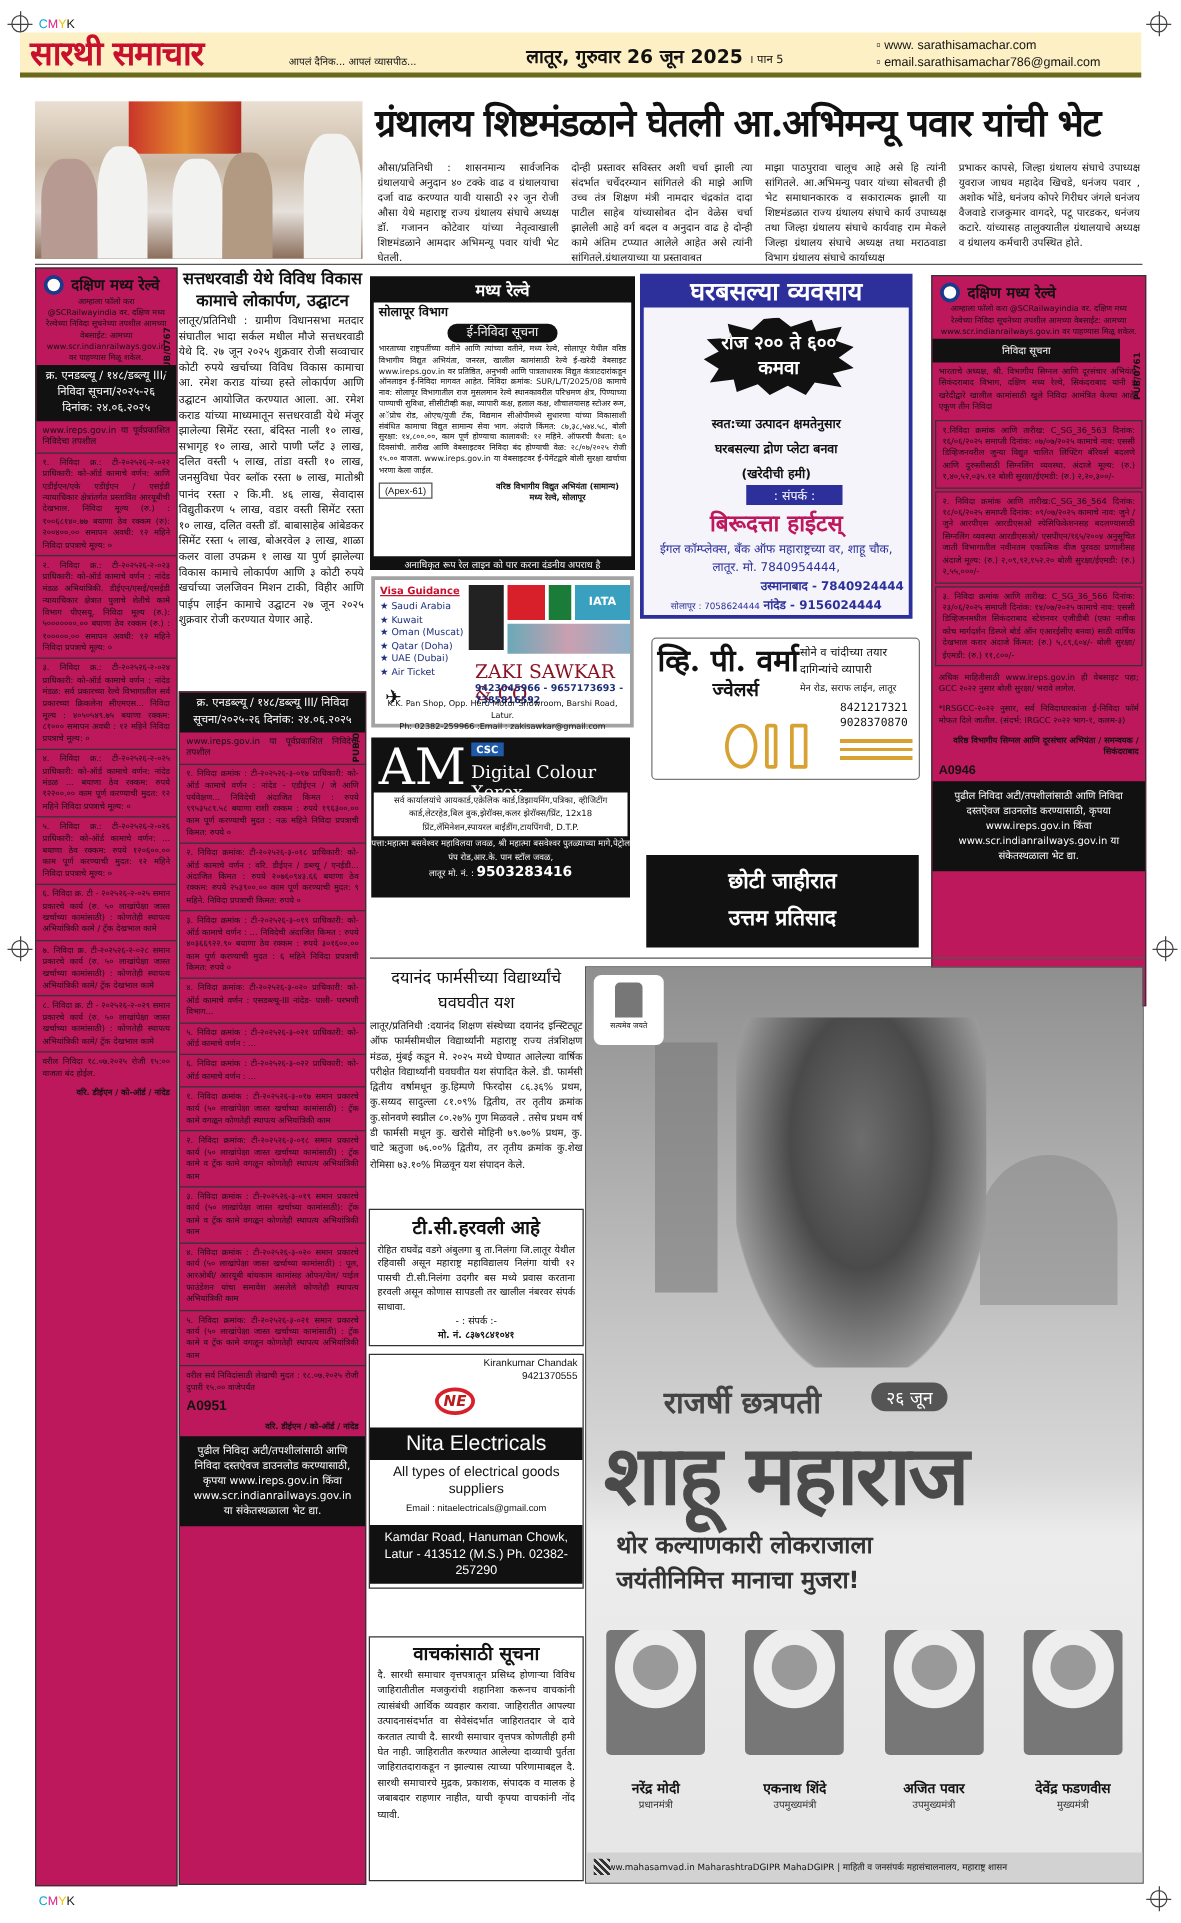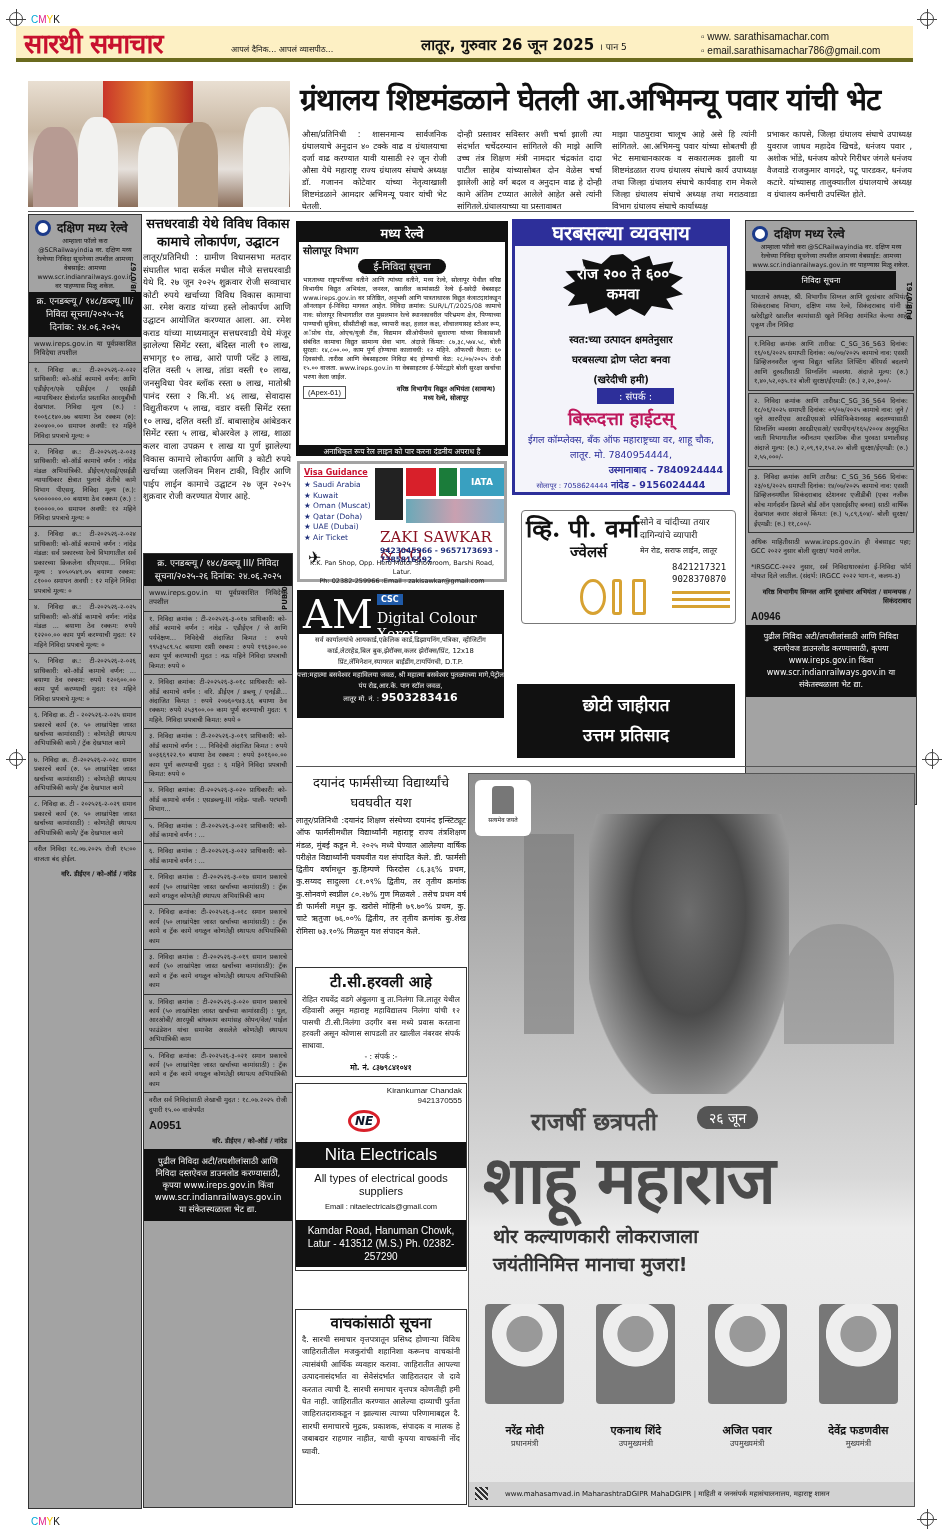--- a/index.html
+++ b/index.html
@@ -20,21 +20,21 @@
 #masthead .contact{position:absolute;left:685px;top:4px;font-size:10px;font-family:"Liberation Sans",sans-serif;line-height:14px}
 
 #lead-photo{left:28px;top:81px;width:262px;height:126px;background:linear-gradient(180deg,#e9dfd2 0%,#c9b8a4 40%,#e6e1dc 70%,#8b6e5a 100%);overflow:hidden}
 #lead-photo .art{position:absolute;left:75px;top:0;width:90px;height:42px;background:linear-gradient(90deg,#c9352a,#e58a2e,#b22b22)}
 #lead-photo .p{position:absolute;bottom:0;border-radius:40% 40% 0 0;background:#f2f2f0}
 #headline{left:300px;top:78px;width:620px;font-size:30px;font-weight:bold;font-family:"DejaVu Serif",serif;line-height:44px;letter-spacing:-1px;white-space:nowrap}
 #lead-body{left:302px;top:128px;width:610px;display:flex;gap:10px;font-size:8.2px;line-height:12px;text-align:justify}
 #lead-body div{flex:1}
 .rule{position:absolute;height:1px;background:#555}
 
-.box{position:absolute;border:1px solid #333;background:#a3a3a3}
+.box{position:absolute;border:1px solid #333;background:#be185d}
 .sc-head{display:flex;align-items:center;gap:6px;padding:4px 6px 0}
 .logo-ring{width:16px;height:16px;border-radius:50%;border:3px solid #1b3a8a;background:#fff}
 .sc-title{font-size:12px;font-weight:bold;font-family:"DejaVu Serif",serif}
 .tiny{font-size:6.4px;line-height:9px;padding:1px 6px;text-align:center}
 .blackbar{background:#111;color:#fff;text-align:center;font-size:9px;line-height:13px;padding:3px 4px}
 .entry{border-top:1px solid #333;font-size:6.6px;line-height:9.4px;padding:3px 5px;text-align:justify}
 .pub{position:absolute;font-size:7px;font-weight:bold;transform:rotate(-90deg);transform-origin:left top;white-space:nowrap}
 
 #c2-head{left:143px;top:215px;width:150px;text-align:center;font-size:13px;font-weight:bold;font-family:"DejaVu Serif",serif;line-height:18px}
 #c2-body{left:143px;top:251px;width:148px;font-size:8.6px;line-height:12.6px;text-align:justify}
@@ -84,21 +84,21 @@
 #ch{left:517px;top:684px;width:218px;height:74px;background:#111;color:#fff;text-align:center;font-size:17px;font-weight:bold;line-height:30px;padding-top:6px}
 
 #ph-head{left:296px;top:773px;width:170px;text-align:center;font-size:13px;font-family:"DejaVu Serif",serif;line-height:20px}
 #ph-body{left:296px;top:815px;width:170px;font-size:7.9px;line-height:12.3px;text-align:justify}
 #tc{left:295px;top:967px;width:172px;height:110px;border:1px solid #333;padding:2px 6px}
 #tc .t{text-align:center;font-size:15px;font-weight:bold;line-height:24px}
 #tc .b{font-size:7.6px;line-height:11.4px;text-align:justify}
 #tc .c{text-align:center;font-size:7.6px;line-height:11px}
 #nita{left:295px;top:1083px;width:172px;height:188px;border:1px solid #333}
 #nita .own{position:absolute;right:4px;top:2px;font-size:8px;text-align:right;line-height:10px;font-family:"Liberation Sans",sans-serif}
-#nita .lg{position:absolute;left:52px;top:26px;width:32px;height:22px;border:3px solid #d8202a;border-radius:50%;color:#0f172a;font-weight:bold;font-size:12px;text-align:center;line-height:16px;font-style:italic}
+#nita .lg{position:absolute;left:52px;top:26px;width:32px;height:22px;border:3px solid #d8202a;border-radius:50%;color:#b91c1c;font-weight:bold;font-size:12px;text-align:center;line-height:16px;font-style:italic}
 #nita .bar{position:absolute;left:0;right:0;top:58px;background:#111;color:#fff;text-align:center;font-size:17px;line-height:26px;font-family:"Liberation Sans",sans-serif}
 #nita .sub{position:absolute;left:0;right:0;top:88px;text-align:center;font-size:11px;line-height:13px;font-family:"Liberation Sans",sans-serif}
 #nita .em{position:absolute;left:0;right:0;top:118px;text-align:center;font-size:7.5px;font-family:"Liberation Sans",sans-serif}
 #nita .adr{position:absolute;left:0;right:0;top:136px;background:#111;color:#fff;text-align:center;font-size:10px;line-height:13px;padding:4px 0;font-family:"Liberation Sans",sans-serif}
 #rdr{left:295px;top:1309px;width:172px;height:196px;border:1px solid #333;padding:2px 6px}
 #rdr .t{text-align:center;font-size:15px;font-weight:bold;line-height:22px}
 #rdr .b{font-size:7.8px;line-height:12.4px;text-align:justify}
 
 #shahu{left:468px;top:773px;width:447px;height:734px;border:1px solid #555;background:linear-gradient(180deg,#8f8f8f 0%,#bfbfbf 35%,#d8d8d8 55%,#ececec 62%,#e6e6e6 100%);overflow:hidden}
 #shahu .emb{position:absolute;left:6px;top:6px;width:56px;height:56px;background:#fff;border-radius:6px;font-size:6px;text-align:center;padding-top:36px}
@@ -108,21 +108,21 @@
 #shahu .fig{position:absolute;left:120px;top:40px;width:200px;height:280px;background:radial-gradient(ellipse at 50% 35%,#6d6d6d 0%,#4a4a4a 40%,#9a9a9a 75%,transparent 76%)}
 #shahu .r1{position:absolute;left:62px;top:330px;font-size:24px;font-weight:bold;color:#444}
 #shahu .date{position:absolute;left:228px;top:332px;background:#555;color:#fff;font-size:14px;border-radius:14px;padding:2px 12px}
 #shahu .big{position:absolute;left:14px;top:358px;font-size:66px;font-weight:bold;color:#4a4a4a;font-family:"DejaVu Serif",serif;letter-spacing:-2px}
 #shahu .l1{position:absolute;left:24px;top:448px;font-size:19px;font-weight:bold;color:#333;line-height:28px}
 #shahu .leaders{position:absolute;left:0;right:0;top:530px;height:150px;display:flex;justify-content:space-around}
 #shahu .ld{width:95px;text-align:center;position:relative}
 #shahu .ld .face{height:100px;margin:0 8px;background:radial-gradient(circle at 50% 30%,#999 0,#999 22%,#eee 23%,#eee 40%,#777 41%);border-radius:4px}
 #shahu .ld .n{font-size:11px;font-weight:bold;margin-top:18px}
 #shahu .ld .r{font-size:8px;color:#333}
-#shahu .foot{position:absolute;left:0;right:0;bottom:0;height:24px;background:#d2d2d2;font-size:7px;line-height:24px;padding-left:36px;white-space:nowrap;overflow:hidden}
+#shahu .foot{position:absolute;left:0;right:0;bottom:0;height:24px;background:#d2d2d2;font-size:7px;line-height:24px;padding-left:12px;white-space:nowrap;overflow:hidden}
 #shahu .foot:before{content:"";position:absolute;left:6px;top:5px;width:13px;height:13px;background:repeating-linear-gradient(45deg,#333 0 2px,#ddd 2px 4px)}
 </style>
 </head>
 <body>
 
 <div class="reg" style="left:9px;top:12px"></div>
 <div class="reg" style="left:920px;top:12px"></div>
 <div class="reg" style="left:9px;top:752px"></div>
 <div class="reg" style="left:925px;top:752px"></div>
 <div class="reg" style="left:920px;top:1512px"></div>

